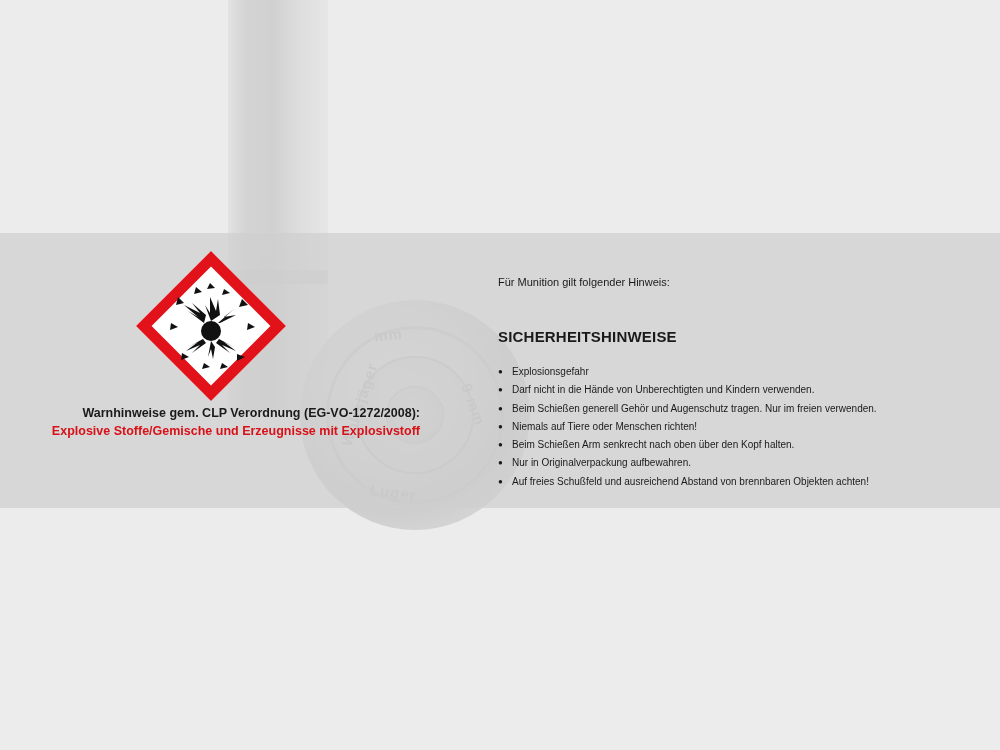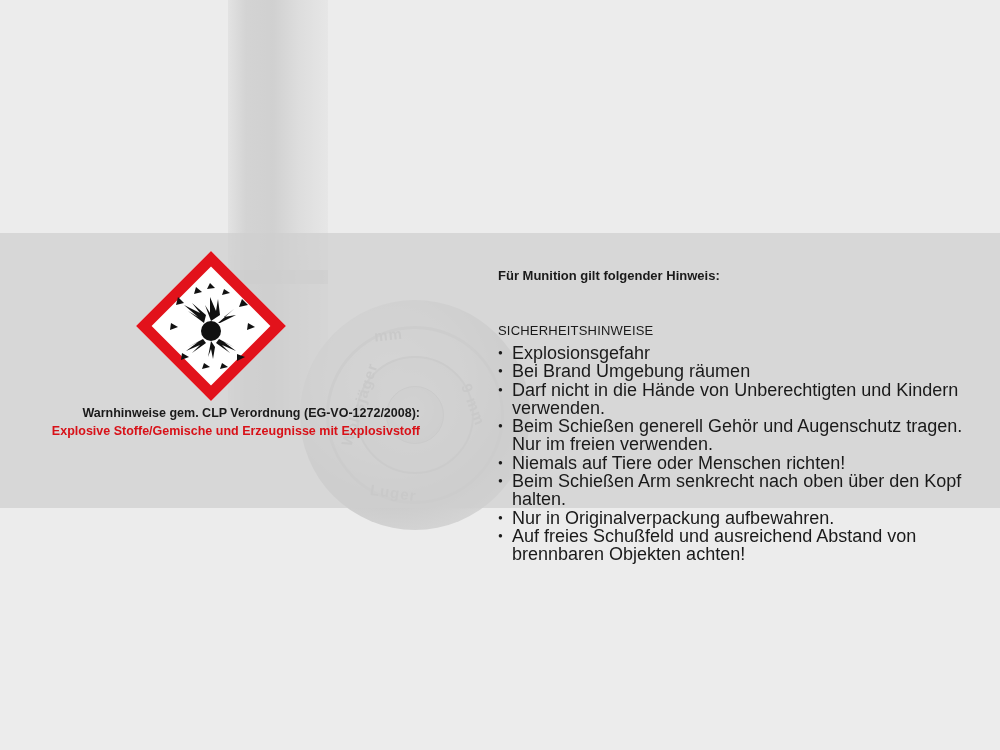--- a/index.html
+++ b/index.html
@@ -146,39 +146,39 @@
   .warn-body b { font-weight: bold; }
 
   
   .right-col {
     position: absolute;
     left: 498px; top: 268px;
     width: 480px;
     color: #1a1a1a;
   }
   .right-heading {
-    font-size: 13px;
-    font-weight: bold;
-    margin: 0 0 40px 0;
+    font-size: 11px;
+    font-weight: normal;
+    margin: 8px 0 40px 0;
   }
   .right-subheading {
-    font-size: 13px;
-    font-weight: normal;
+    font-size: 15px;
+    font-weight: bold;
     letter-spacing: .2px;
-    margin: 0 0 6px 0;
+    margin: 0 0 18px 0;
   }
   ul.safety-list {
     list-style: none;
     margin: 0;
     padding: 0;
   }
   ul.safety-list li {
     position: relative;
     padding-left: 14px;
-    font-size: 18px;
+    font-size: 10px;
     line-height: 18.3px;
     color: #1a1a1a;
   }
   ul.safety-list li::before {
     content: "\25CF";
     position: absolute;
     left: 0; top: 0;
     font-size: 8px;
     line-height: 18.3px;
     color: #1a1a1a;
@@ -233,21 +233,20 @@
 <div class="warn-block">
   <div class="warn-title">Warnhinweise gem. CLP Verordnung (EG-VO-1272/2008):</div>
   <div class="warn-sub">Explosive Stoffe/Gemische und Erzeugnisse mit Explosivstoff</div>
 </div>
 
 <div class="right-col">
   <p class="right-heading">Für Munition gilt folgender Hinweis:</p>
   <p class="right-subheading">SICHERHEITSHINWEISE</p>
   <ul class="safety-list">
     <li>Explosionsgefahr</li>
-    <li>Bei Brand Umgebung räumen</li>
     <li>Darf nicht in die Hände von Unberechtigten und Kindern verwenden.</li>
     <li>Beim Schießen generell Gehör und Augenschutz tragen. Nur im freien verwenden.</li>
     <li>Niemals auf Tiere oder Menschen richten!</li>
     <li>Beim Schießen Arm senkrecht nach oben über den Kopf halten.</li>
     <li>Nur in Originalverpackung aufbewahren.</li>
     <li>Auf freies Schußfeld und ausreichend Abstand von brennbaren Objekten achten!</li>
   </ul>
 </div>
 
 </body></html>

